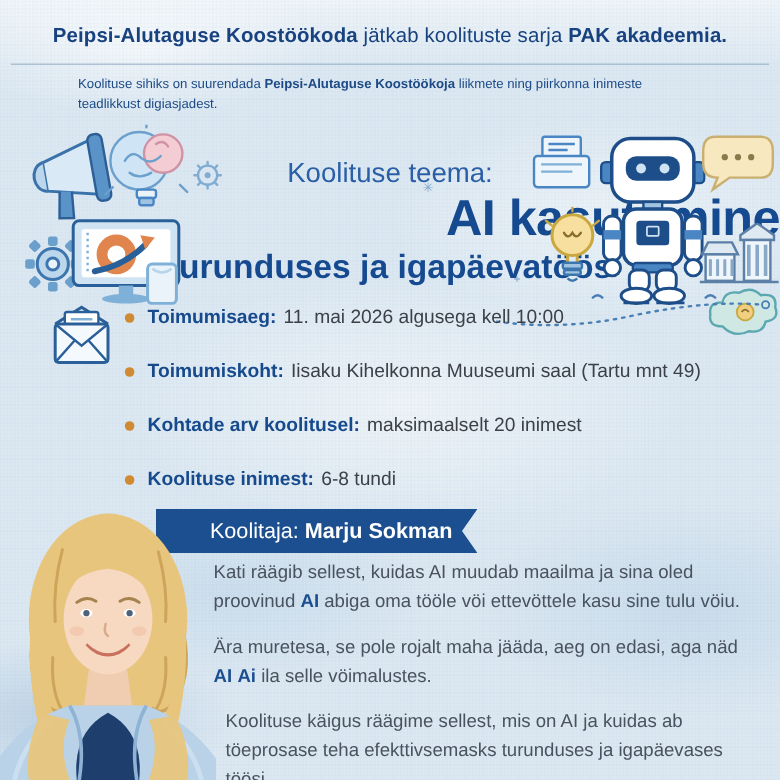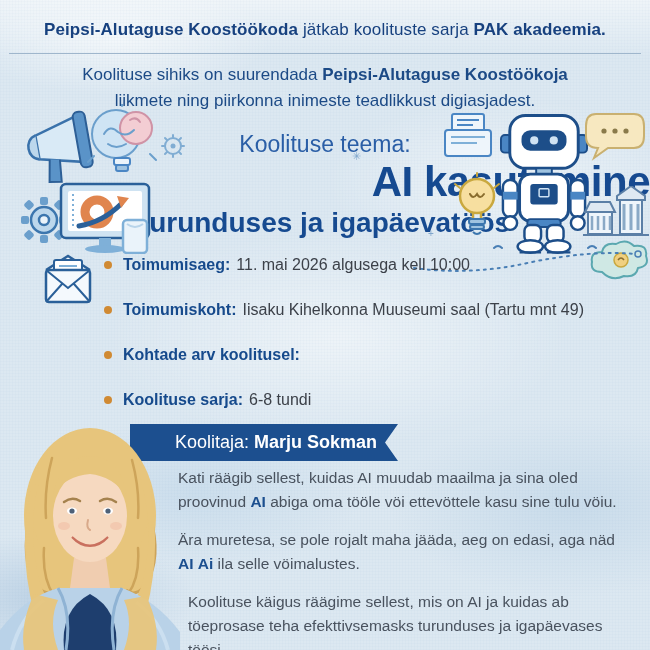--- a/index.html
+++ b/index.html
@@ -20,21 +20,21 @@
     background-image:
       repeating-linear-gradient(0deg, rgba(120,158,196,.07) 0 1px, transparent 1px 3px),
       repeating-linear-gradient(90deg, rgba(120,158,196,.06) 0 1px, transparent 1px 3px);
   }
   .abs{position:absolute;}
   .b{font-weight:bold;}
   .accent{color:#1c4f8f;font-weight:bold;}
   
   .hdr-line{top:20px;left:0;width:650px;text-align:center;font-size:17px;color:#17417f;letter-spacing:.1px;}
   .divider{top:53px;left:9px;width:632px;height:1px;background:#9fb6cc;}
-  .hdr-sub{top:62px;left:65px;width:520px;text-align:center;font-size:17px;line-height:1.5;color:#1c4a86;}
+  .hdr-sub{top:62px;left:65px;width:520px;font-size:11px;line-height:1.5;color:#1c4a86;}
   
   .kicker{top:131px;left:0;width:650px;text-align:center;font-size:23px;color:#2a5ea6;}
   .title{top:158px;left:0;width:650px;text-align:right;font-size:42px;font-weight:bold;color:#164a90;letter-spacing:-.5px;}
   .title2{top:207px;left:0;width:650px;text-align:center;font-size:28px;font-weight:bold;color:#164a90;}
   
   .details{top:256px;left:104px;width:510px;display:flex;flex-direction:column;gap:27px;}
   .detail{display:flex;align-items:baseline;font-size:16px;line-height:18px;}
   .dot{width:8px;height:8px;border-radius:50%;background:#d08a33;margin-right:11px;flex:0 0 auto;align-self:center;}
   .dl{font-weight:bold;color:#164a8c;margin-right:6px;white-space:nowrap;}
   .dv{color:#3c4149;}
@@ -239,24 +239,25 @@
       <span class="dv">11. mai 2026 algusega kell 10:00</span>
     </div>
     <div class="detail">
       <span class="dot"></span>
       <span class="dl">Toimumiskoht:</span>
       <span class="dv">Iisaku Kihelkonna Muuseumi saal (Tartu mnt 49)</span>
     </div>
     <div class="detail">
       <span class="dot"></span>
       <span class="dl">Kohtade arv koolitusel:</span>
-    </div>
-    <div class="detail">
-      <span class="dot"></span>
-      <span class="dl">Koolituse sarja:</span>
+      <span class="dv">maksimaalselt 20 inimest</span>
+    </div>
+    <div class="detail">
+      <span class="dot"></span>
+      <span class="dl">Koolituse inimest:</span>
       <span class="dv">6-8 tundi</span>
     </div>
   </div>
 
   <div class="abs banner"><span>Koolitaja: </span><span class="b">Marju Sokman</span></div>
 
   <div class="abs" style="top:398px;left:0;">
     <svg width="180" height="252" viewBox="0 0 180 252">
       <ellipse cx="90" cy="118" rx="66" ry="88" fill="#e7c57c"></ellipse>
       <path d="M30,120 q-10,40 6,66 q10,14 20,6 M150,118 q12,42 -4,68 q-10,14 -20,6" fill="#e7c57c" stroke="#cda45a" stroke-width="3"></path>

